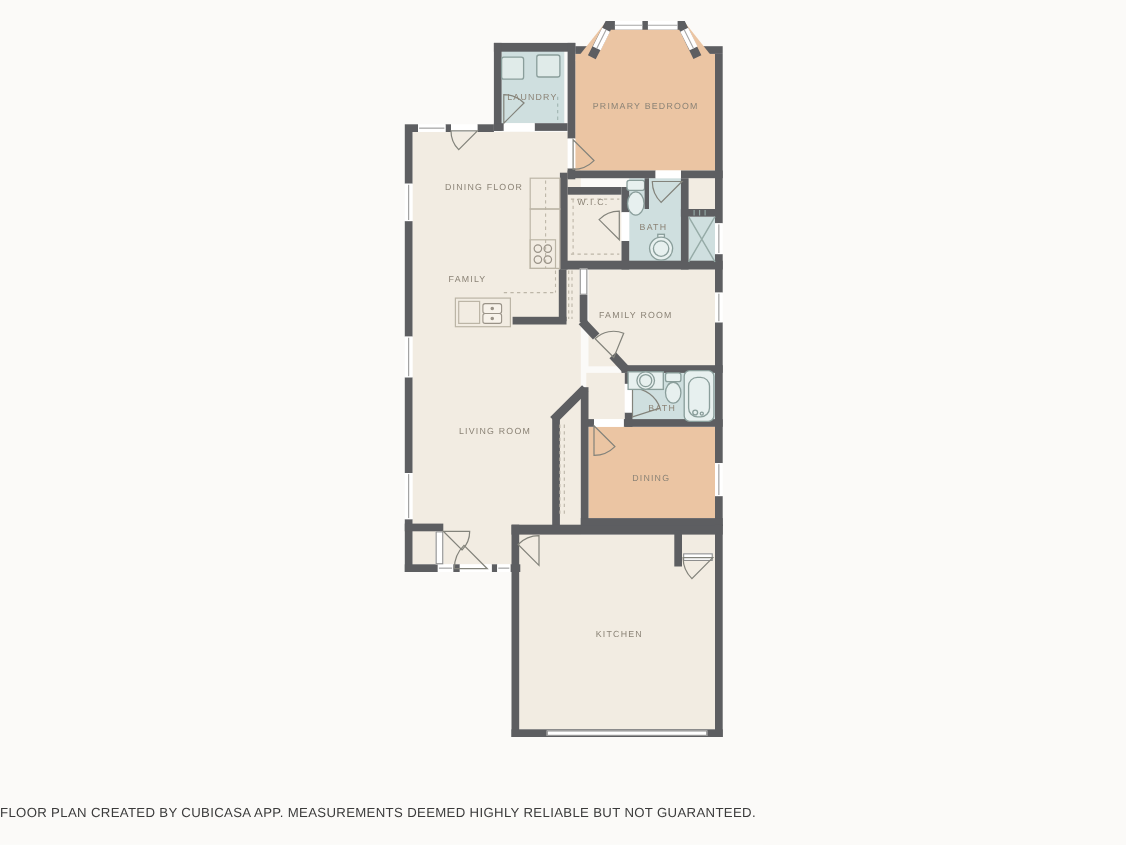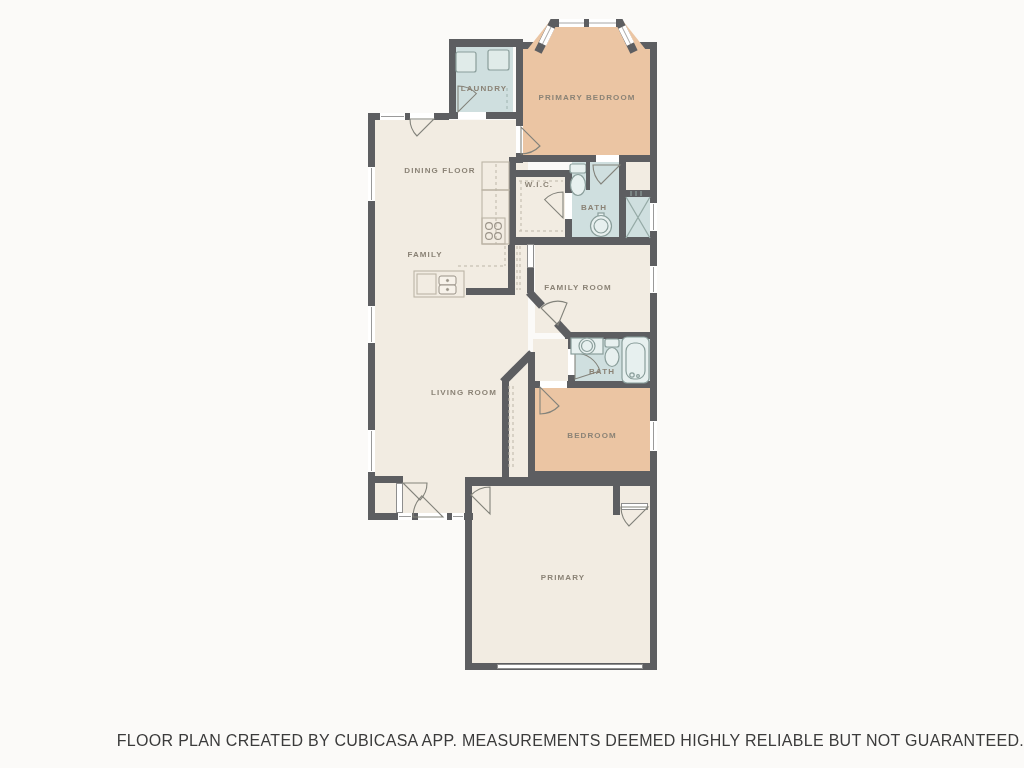--- a/index.html
+++ b/index.html
@@ -15,26 +15,26 @@
   .w{position:absolute;background:var(--wall,#5d5e61);}
   .win{position:absolute;background:#ffffff;}
   .win::after{content:"";position:absolute;background:#9a9a9a;}
   .win.v::after{left:50%;top:1px;bottom:1px;width:1px;margin-left:-0.5px;}
   .win.h::after{top:50%;left:1px;right:1px;height:1px;margin-top:-0.5px;}
   .th{position:absolute;background:#ffffff;}
   .leaf{position:absolute;background:#ffffff;border:1px solid #8e8e8e;box-sizing:border-box;}
   .lbl{
     position:absolute;transform:translate(-50%,-50%);
     font-size:8px;letter-spacing:1.1px;white-space:nowrap;
-    color:var(--label,#8b8376);z-index:6;font-weight:bold;
+    color:var(--label,#8b8376);z-index:6;
   }
   #overlay{position:absolute;left:0;top:0;z-index:5;}
   #footer{
-    position:absolute;left:0;right:0;top:732px;text-align:right;
-    font-size:16px;letter-spacing:0.3px;color:#3b3b3b;
+    position:absolute;left:0;right:0;top:732px;text-align:left;
+    font-size:12px;letter-spacing:0.3px;color:#3b3b3b;
   }
   .z2{z-index:2}.z3{z-index:3}
 </style>
 </head>
 <body>
 
 <div id="canvas">
 
   <div class="room cream" style="left:375px;top:120px;width:153px;height:393px"></div>
   <div class="room cream" style="left:535px;top:245px;width:115px;height:88px"></div>
@@ -219,19 +219,19 @@
     </g>
   </svg>
 
   <div class="lbl" style="left:484px;top:88px">LAUNDRY</div>
   <div class="lbl" style="left:587px;top:97px">PRIMARY BEDROOM</div>
   <div class="lbl" style="left:440px;top:170px">DINING FLOOR</div>
   <div class="lbl" style="left:539px;top:184px">W.I.C.</div>
   <div class="lbl" style="left:594px;top:207px">BATH</div>
   <div class="lbl" style="left:425px;top:254px">FAMILY</div>
   <div class="lbl" style="left:578px;top:287px">FAMILY ROOM</div>
-  <div class="lbl" style="left:464px;top:392px">LIVING ROOM</div>
+  <div class="lbl" style="left:450px;top:392px">LIVING ROOM</div>
   <div class="lbl" style="left:602px;top:371px">BATH</div>
-  <div class="lbl" style="left:592px;top:435px">BEDROOM</div>
-  <div class="lbl" style="left:563px;top:577px">PRIMARY</div>
+  <div class="lbl" style="left:592px;top:435px">DINING</div>
+  <div class="lbl" style="left:563px;top:577px">KITCHEN</div>
 
   <div id="footer">FLOOR PLAN CREATED BY CUBICASA APP. MEASUREMENTS DEEMED HIGHLY RELIABLE BUT NOT GUARANTEED.</div>
 </div>
 
 </body></html>

